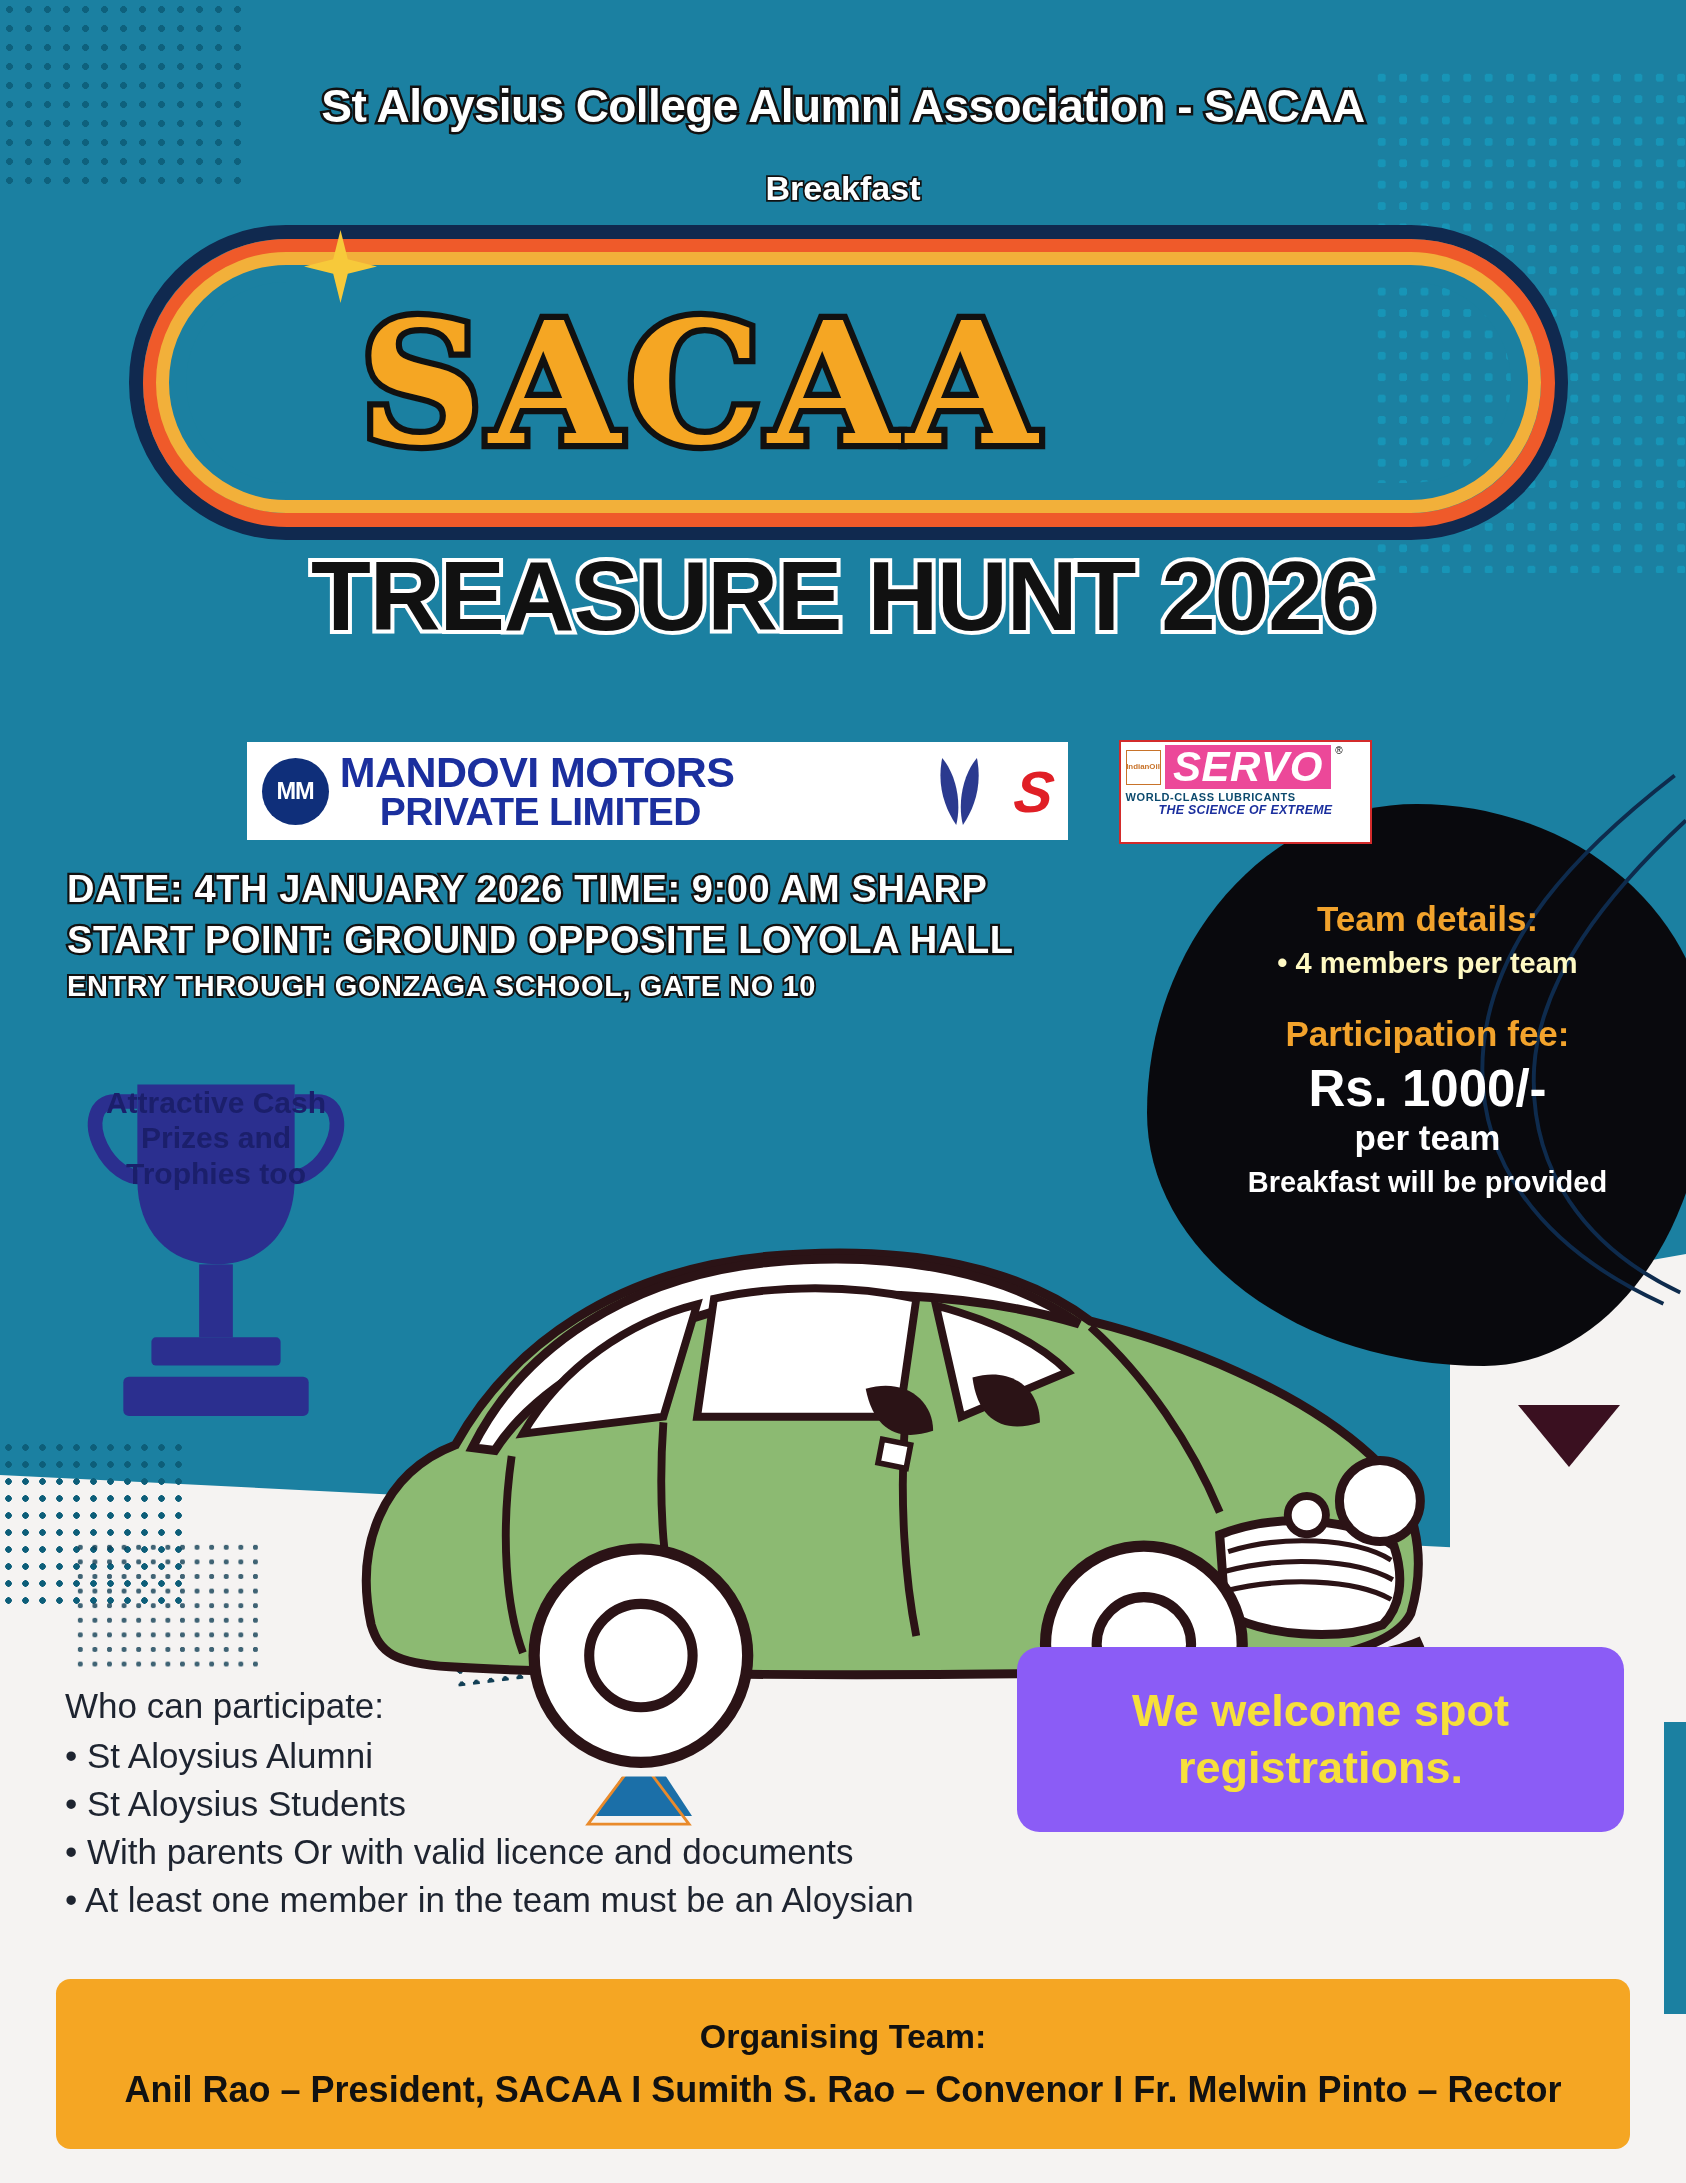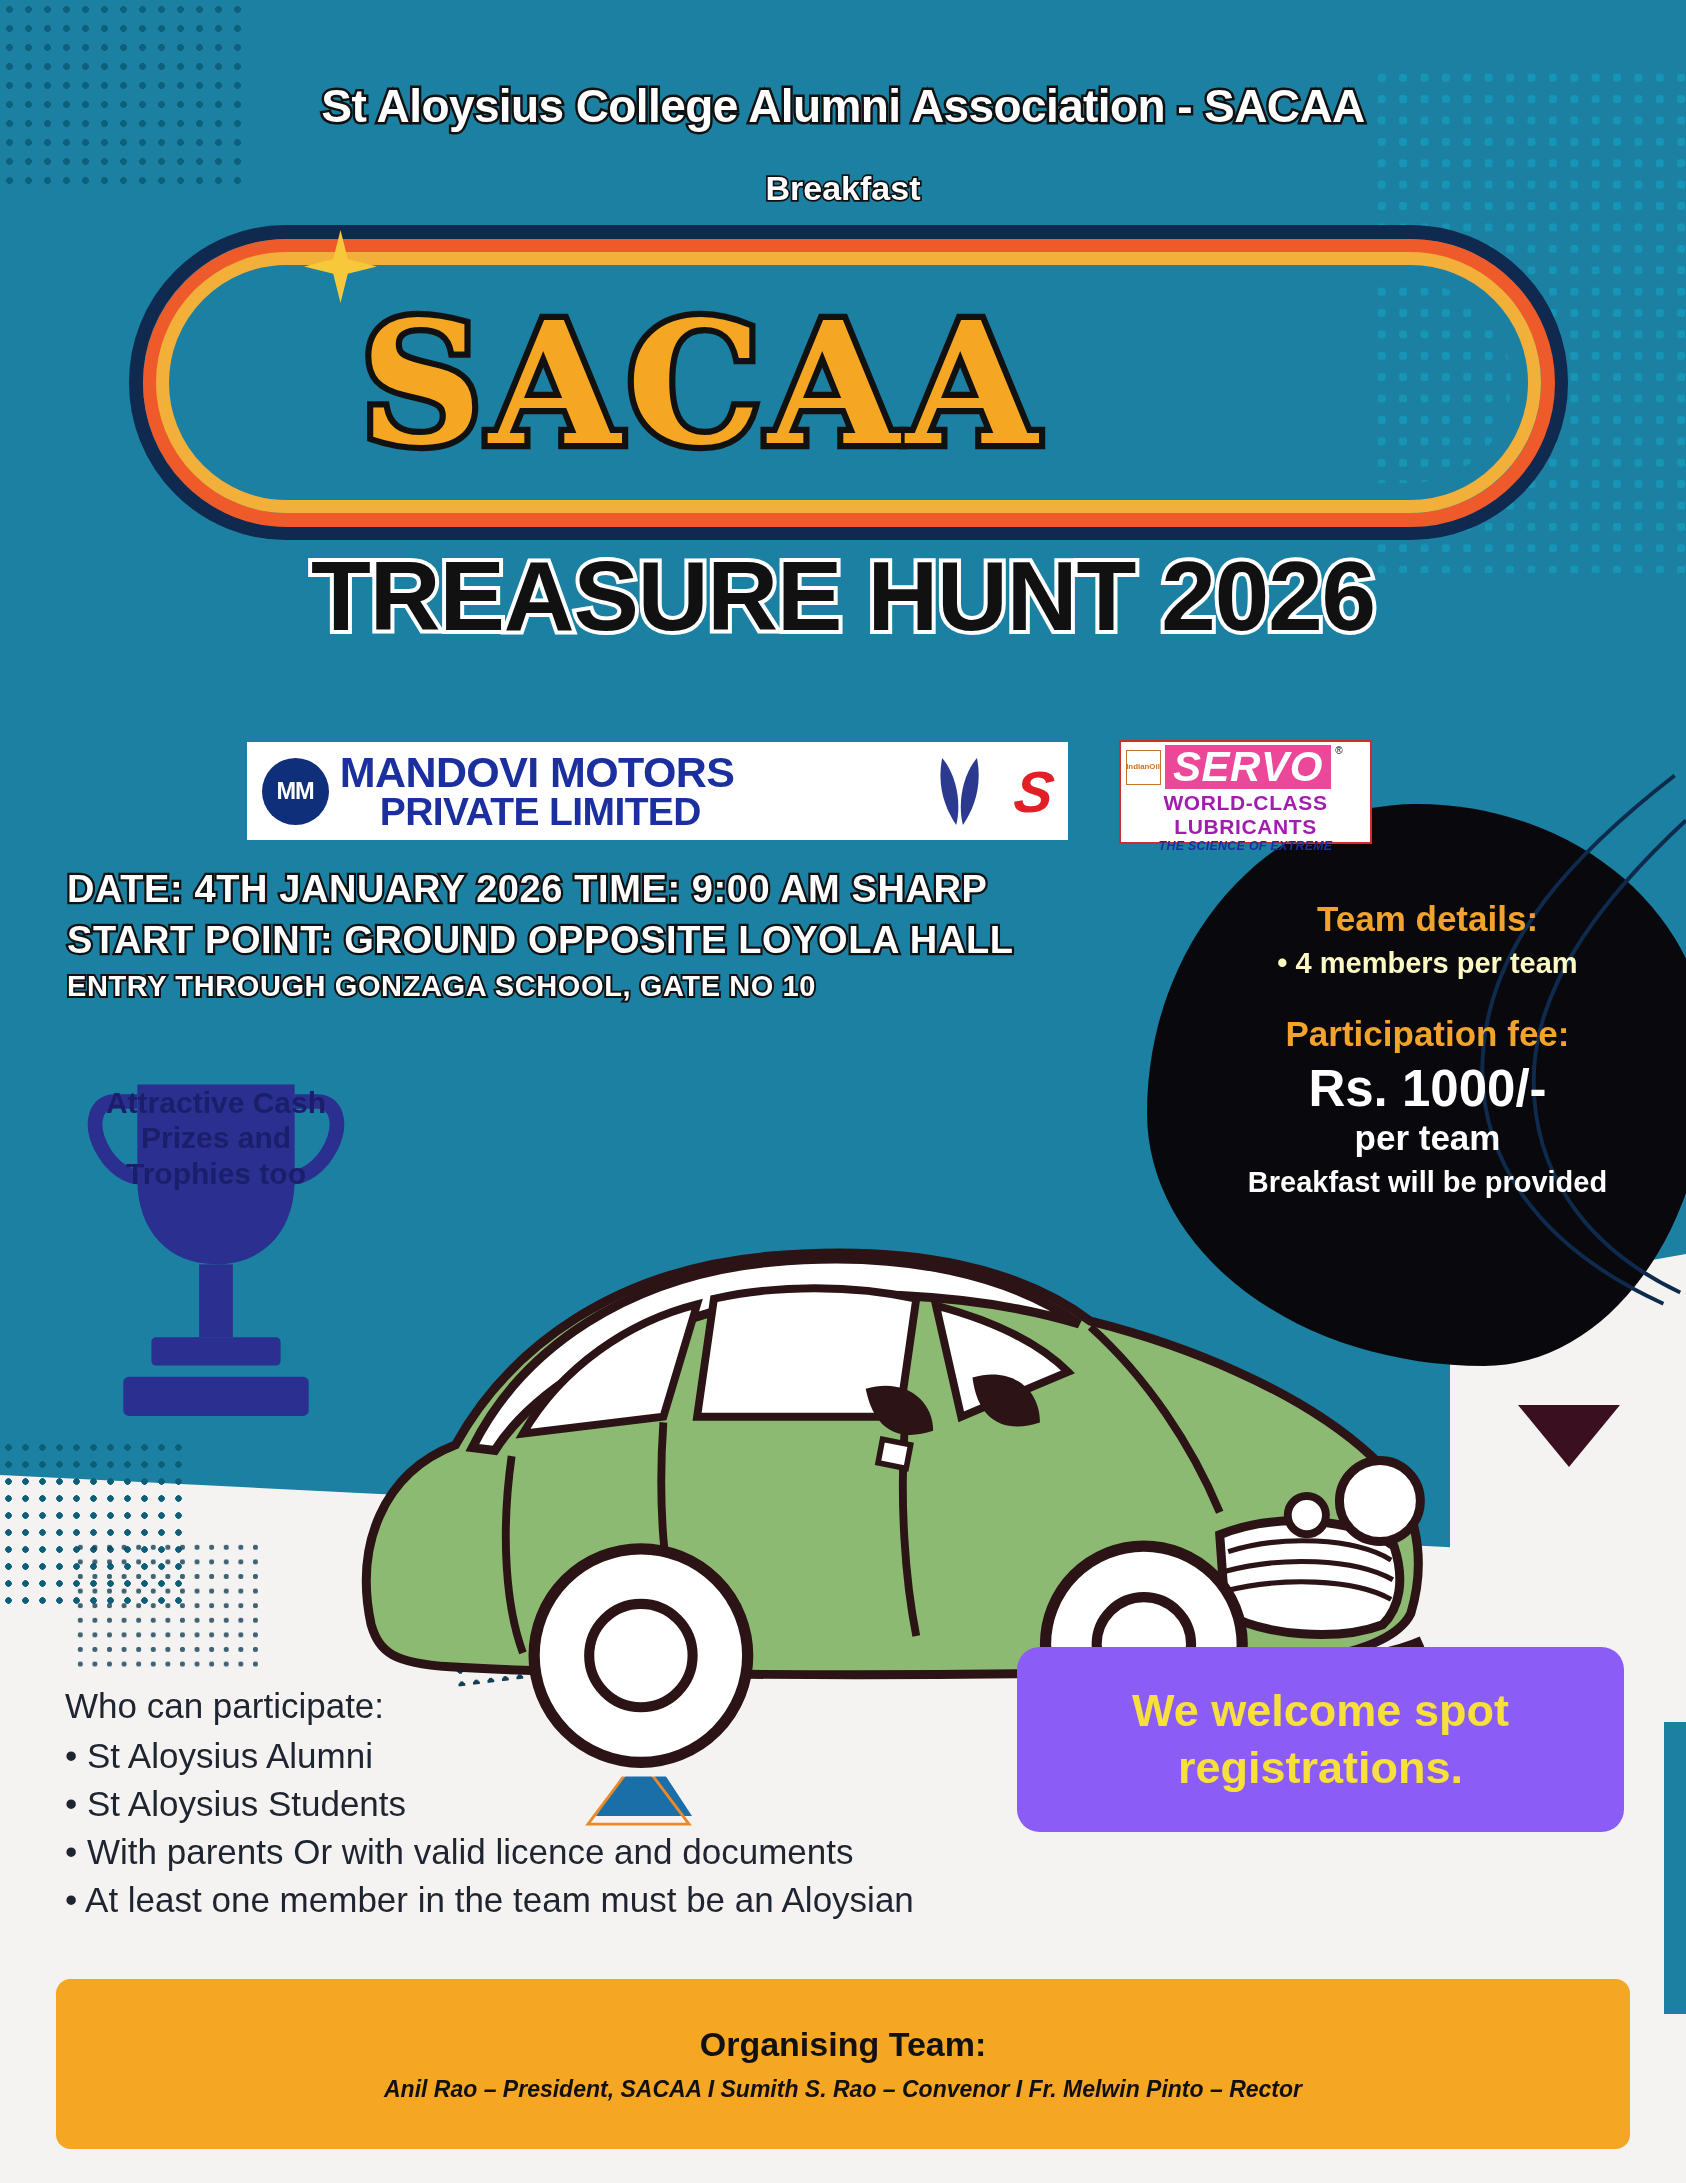--- a/index.html
+++ b/index.html
@@ -172,21 +172,21 @@
     width: 35px; height: 35px; background: #fff; border: 1.7px solid #c8732a;
     color: #c8732a; font-size: 7.9px; font-weight: bold;
     display: flex; align-items: center; justify-content: center; text-align: center;
     line-height: 1; flex: none;
   }
   .servo-word {
     background: #ec4899; color: #fff; font-weight: bold; font-style: italic;
     font-size: 42px; padding: 0 7.9px; letter-spacing: 0.6px; line-height: 1.05;
   }
   .servo-reg { font-size: 10px; color: #000; align-self: flex-start; }
-  .servo-l2 { font-size: 21px; font-weight: bold; color: #a21caf; letter-spacing: 0.6px; text-align: center; margin-top: 1.1px; }
+  .servo-l2 { font-size: 11px; font-weight: bold; color: #0c4a6e; letter-spacing: 0.6px; text-align: left; margin-top: 1.1px; }
   .servo-l3 { font-size: 12.4px; font-weight: bold; font-style: italic; color: #1b2f9e; text-align: center; letter-spacing: 0.3px; }
 
   
   .details { position: absolute; left: 67px; top: 868px; width: 1152px; }
   .det-l1, .det-l2 {
     font-size: 38px; font-weight: bold; color: #fff;
     -webkit-text-stroke: 4.5px #111; paint-order: stroke fill;
     letter-spacing: 0.6px; margin-bottom: 7.9px;
   }
   .det-l3 {
@@ -229,21 +229,21 @@
   }
   .spot-t { font-size: 45px; font-weight: bold; color: #f7e03a; line-height: 1.25; }
 
   
   .org-bar {
     position: absolute; left: 56px; bottom: 34px; width: 1574px; height: 170px;
     background: #f5a623; border-radius: 14.6px;
     display: flex; flex-direction: column; align-items: center; justify-content: center;
   }
   .org-h { font-size: 34px; font-weight: bold; color: #111; margin-bottom: 12.4px; }
-  .org-n { font-size: 23px; font-weight: bold; color: #111; font-style: italic; }
+  .org-n { font-size: 36px; font-weight: bold; color: #111; }
 </style>
 </head>
 <body>
 
 <div class="poster">
 
   <div class="dots-tl"></div>
   <div class="dots-tr"></div>
   <div class="white-bottom"></div>
   <div class="white-right"></div>

